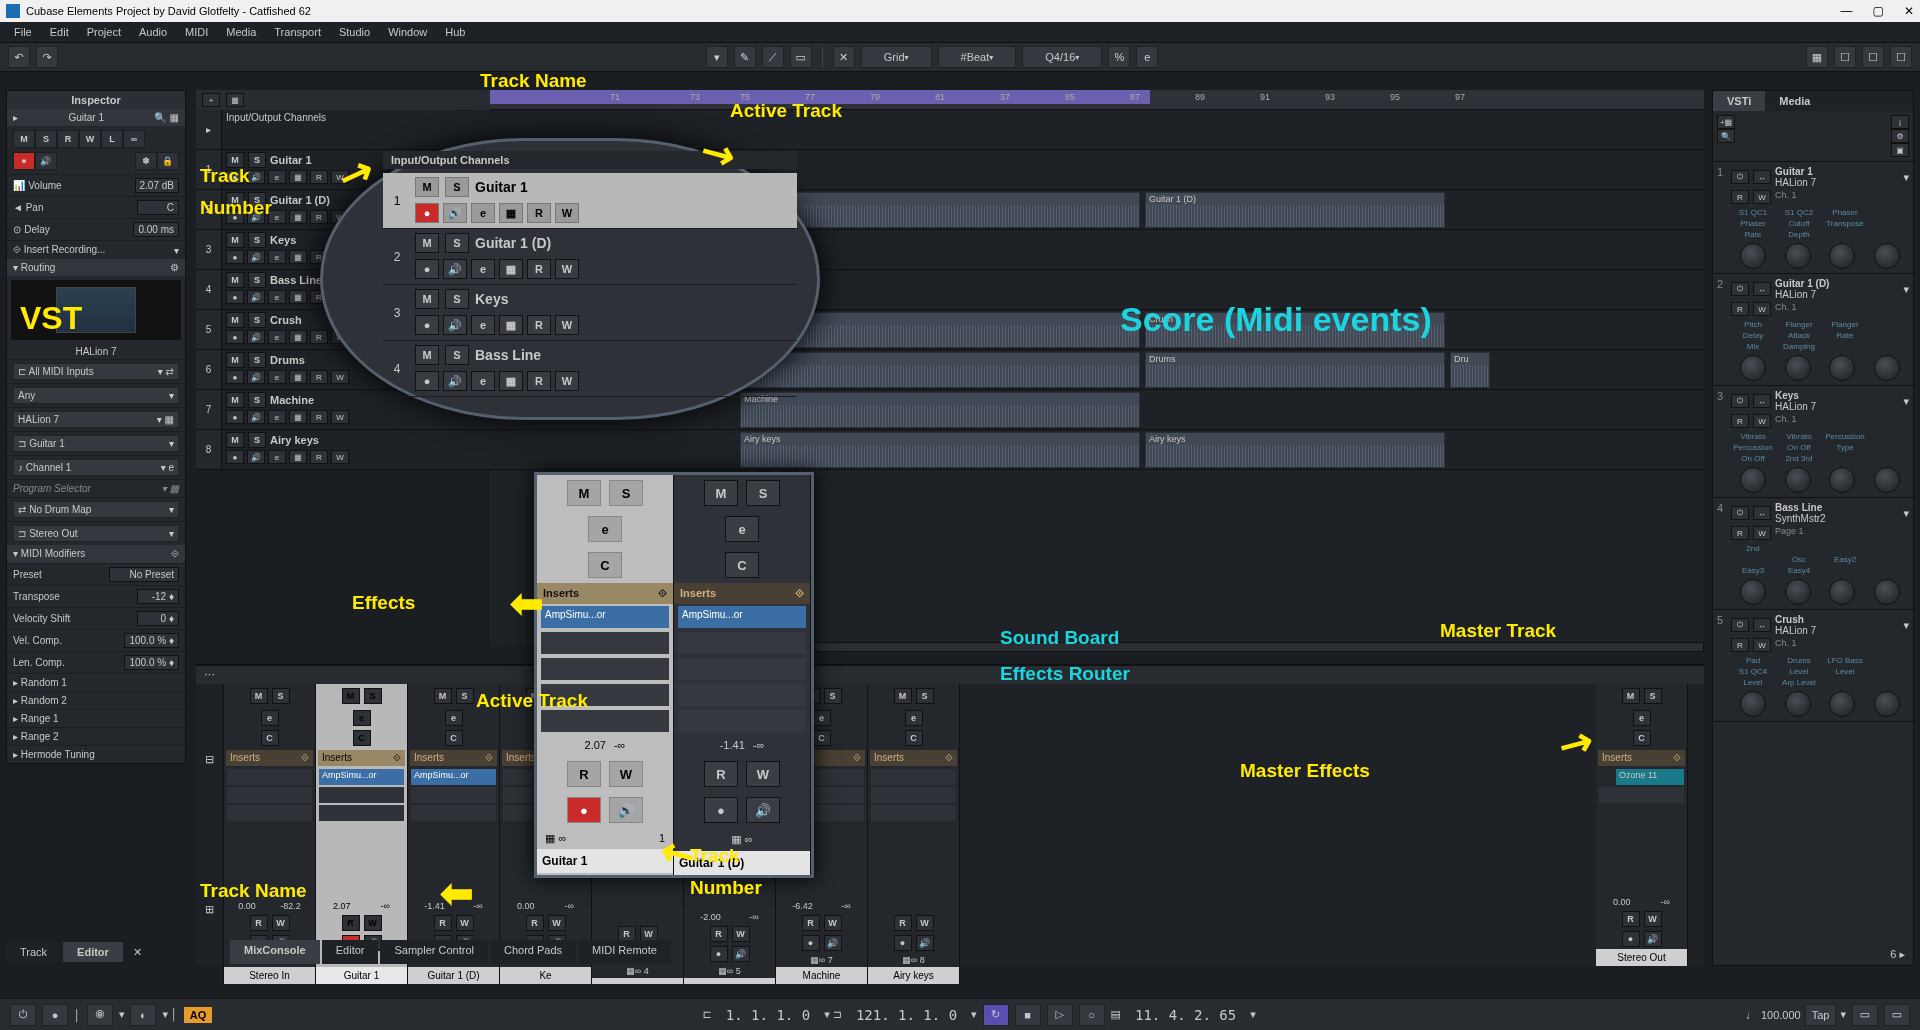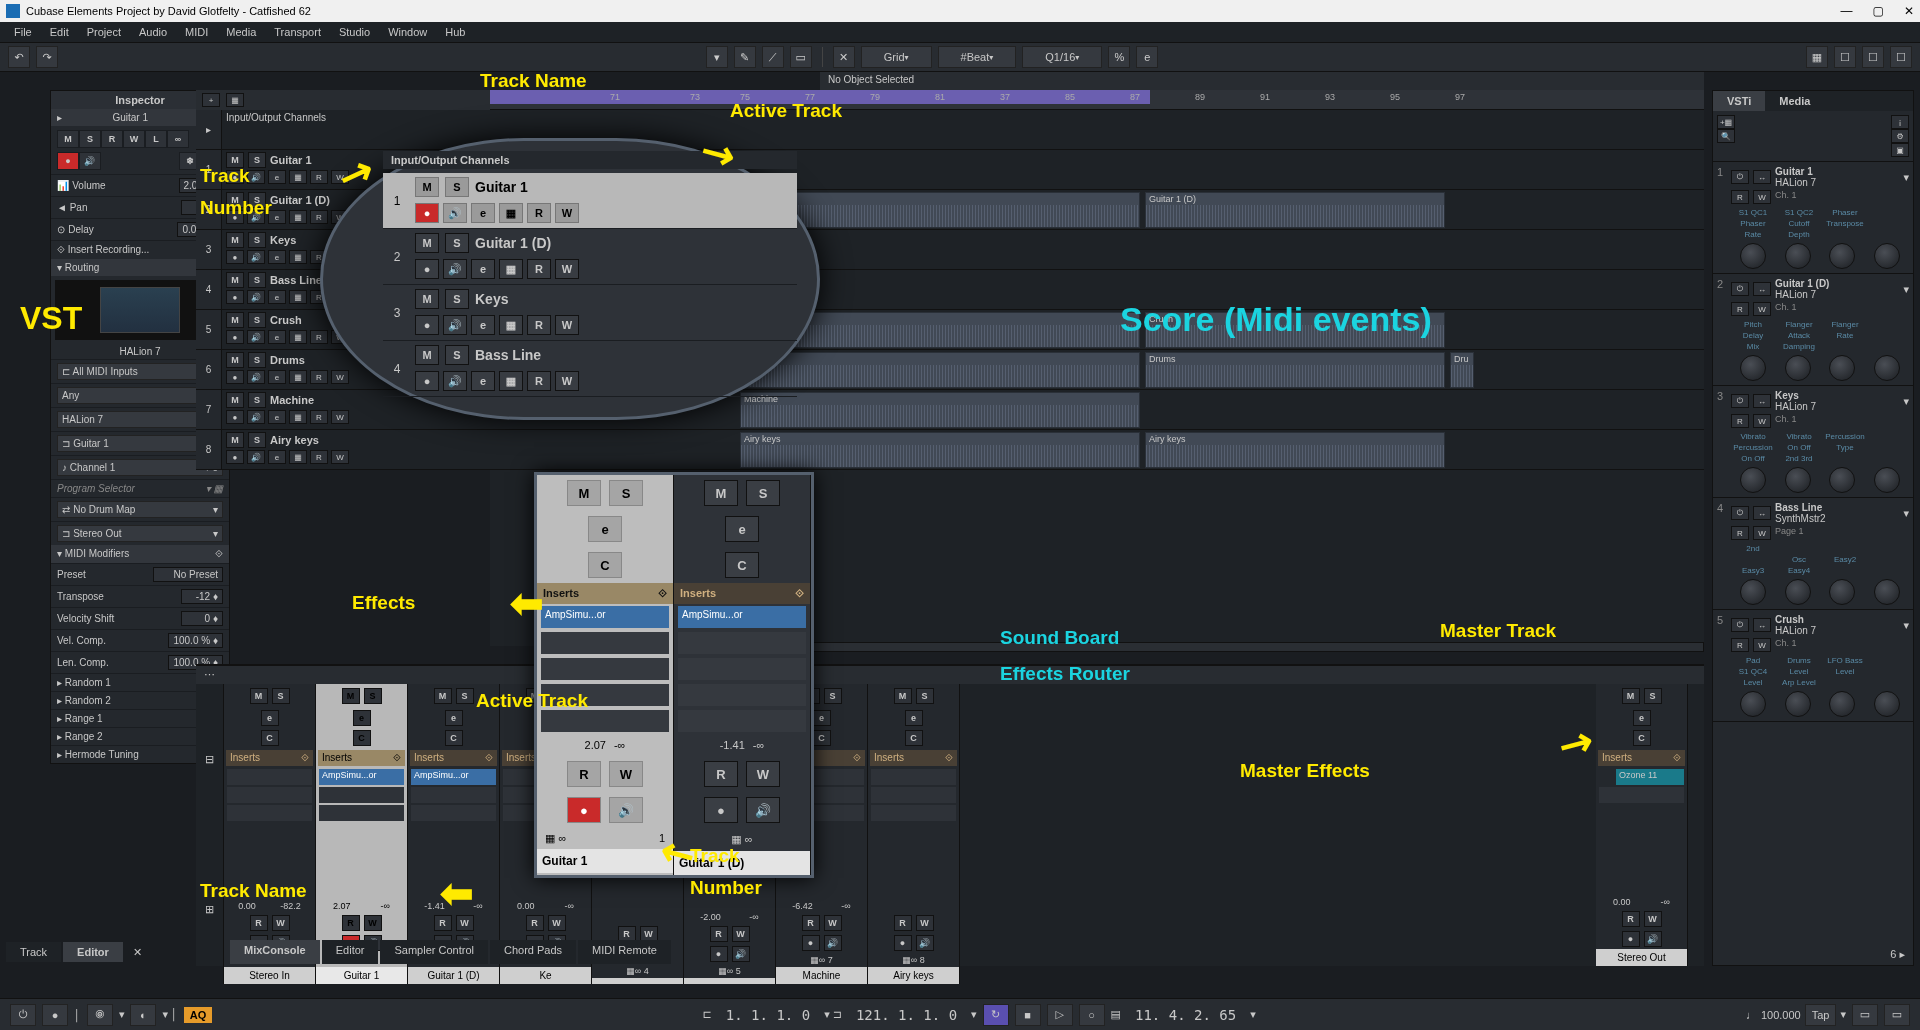--- a/index.html
+++ b/index.html
@@ -19,21 +19,21 @@
 .toolbar { height:30px; background:#282c31; border-top:1px solid #111; border-bottom:1px solid #111; display:flex; align-items:center; padding:0 8px; gap:6px; }
 .tbtn { width:22px; height:22px; background:#35393f; border:1px solid #222; display:inline-flex; align-items:center; justify-content:center; font-size:11px; color:#ccc; }
 .tsel { height:22px; background:#35393f; border:1px solid #222; display:inline-flex; align-items:center; padding:0 22px; gap:0; }
 .tsel .dd { font-size:8px; }
 .divv { width:1px; height:20px; background:#444; margin:0 4px; }
 
 
 .main { position:absolute; top:72px; left:0; right:0; bottom:32px; }
 
 
-.inspector { position:absolute; left:6px; top:18px; width:180px; background:#24282d; border:1px solid #111;margin-left:44px; }
+.inspector { position:absolute; left:6px; top:18px; width:180px; background:#24282d; border:1px solid #111; }
 .insp-title { background:#2b2f35; text-align:center; padding:3px; font-weight:bold; }
 .insp-row { display:flex; align-items:center; justify-content:space-between; padding:3px 6px; border-top:1px solid #1a1d21; font-size:10px; }
 .insp-hdr { background:#32363c; padding:3px 6px; font-size:10px; display:flex; justify-content:space-between; }
 .insp-btns { display:flex; gap:0; flex-wrap:wrap; }
 .insp-btns .b { width:22px; height:18px; background:#2e3238; border:1px solid #1a1d21; display:flex; align-items:center; justify-content:center; font-size:9px; font-weight:bold; }
 .rec-on { background:#c92a2a !important; }
 .thumb { height:60px; background:#111; margin:4px; display:flex; align-items:center; justify-content:center; }
 .thumb-in { width:80px; height:46px; background:linear-gradient(#2a4050,#223040); border:1px solid #444; }
 .sel-full { width:100%; background:#35393f; border:1px solid #222; padding:2px 4px; font-size:10px; display:flex; justify-content:space-between; }
 .num-box { background:#2e3238; border:1px solid #111; padding:1px 4px; font-size:10px; min-width:42px; text-align:right; }
@@ -181,35 +181,34 @@
       <span>Grid</span>
       <span class="dd">▾</span>
     </span>
   <span class="tsel">
       <span>#</span>
       <span>Beat</span>
       <span class="dd">▾</span>
     </span>
   <span class="tsel">
       <span>Q</span>
-      <span>1/16</span>
+      <span>4/16</span>
       <span class="dd">▾</span>
     </span>
   <span class="tbtn">%</span>
   <span class="tbtn">e</span>
   <div style="flex:1"></div>
   <span class="tbtn">▦</span>
   <span class="tbtn">☐</span>
   <span class="tbtn">☐</span>
   <span class="tbtn">☐</span>
 </div>
 
 <div class="main">
 
-<div class="ruler-info">No Object Selected</div>
 
 <div class="inspector">
   <div class="insp-title">Inspector</div>
   <div class="insp-hdr">
         <span>▸ </span>
         <span>Guitar 1</span>
         <span>🔍 ▦</span>
       </div>
   <div class="insp-btns" id="insp-btns" style="padding:4px 6px;">
         <span class="b">M</span>
@@ -542,21 +541,21 @@
         <div class="clip" style="left:0px;width:100px">Crush<div class="wav"></div></div>
         <div class="clip" style="left:115px;width:130px">Crush<div class="wav"></div></div>
         <div class="clip" style="left:250px;width:400px">Crush<div class="wav"></div></div>
         <div class="clip" style="left:655px;width:300px">Crush<div class="wav"></div></div>
       </div>
   <div class="lane" id="lane-drums">
         <div class="clip" style="left:0px;width:100px">Drums<div class="wav"></div></div>
         <div class="clip" style="left:115px;width:130px">Drums<div class="wav"></div></div>
         <div class="clip" style="left:250px;width:400px">Drums<div class="wav"></div></div>
         <div class="clip" style="left:655px;width:300px">Drums<div class="wav"></div></div>
-        <div class="clip" style="left:960px;width:24px">Dru<div class="wav"></div></div>
+        <div class="clip" style="left:960px;width:40px">Dru<div class="wav"></div></div>
       </div>
   <div class="lane" id="lane-machine">
         <div class="clip" style="left:250px;width:400px">Machine<div class="wav"></div></div>
       </div>
   <div class="lane" id="lane-airy">
         <div class="clip" style="left:250px;width:400px">Airy keys<div class="wav"></div></div>
         <div class="clip" style="left:655px;width:300px">Airy keys<div class="wav"></div></div>
       </div>
   <div style="position:absolute;left:70px;right:0;bottom:-6px;height:10px;background:#2a2e33;border:1px solid #111;">
         <div style="position:absolute;left:0;width:120px;height:100%;background:#4a4e55;"></div>

